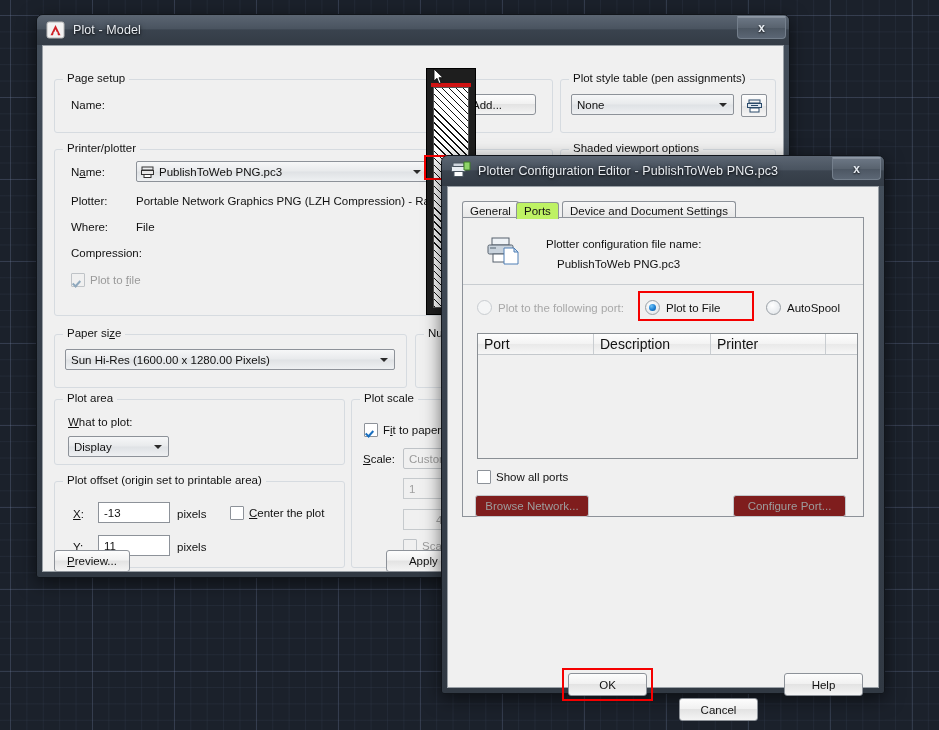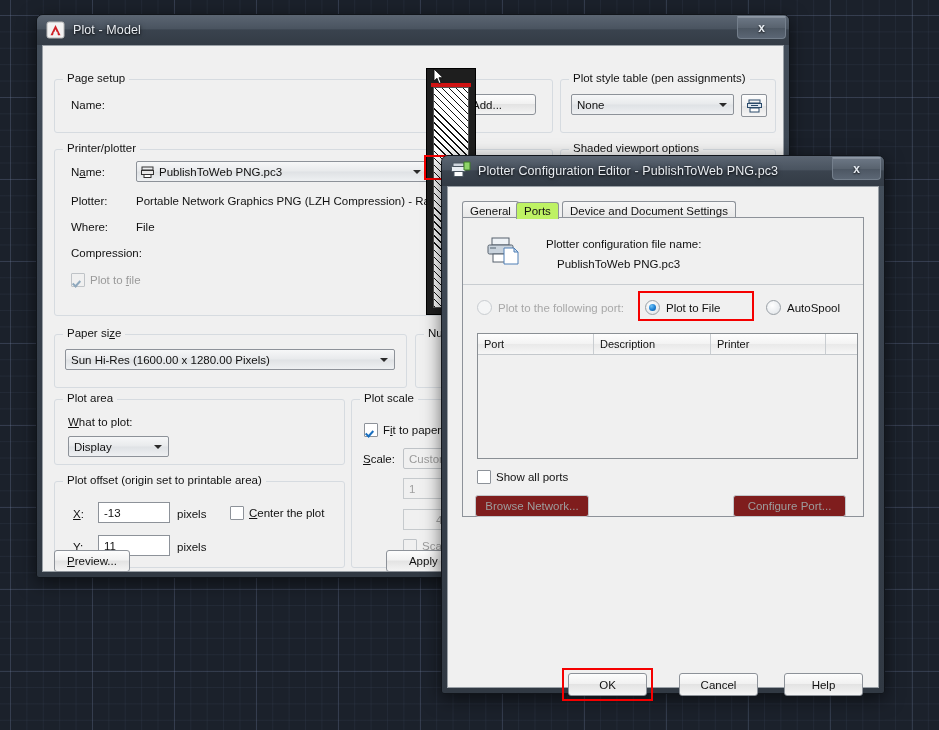--- a/index.html
+++ b/index.html
@@ -200,21 +200,21 @@
   .grid-table {
     position: absolute; border: 1px solid #8a8f94; background: #f0f0f0;
     box-sizing: border-box;
   }
   .grid-head {
     display: flex; height: 20px;
     background: linear-gradient(to bottom, #fefefe 0%, #f3f3f3 48%, #e9e9e9 52%, #f6f6f6 100%);
     border-bottom: 1px solid #c4c8cc;
   }
   .grid-head > div {
-    font-size: 11px; color: #111; padding-left: 6px;
+    font-size: 14px; color: #111; padding-left: 6px;
     display: flex; align-items: center;
     border-right: 1px solid #c9cdd1;
     box-sizing: border-box;
   }
 
   .note { position: absolute; font-size: 11.5px; color: #9b9b9b; white-space: nowrap; }
 
   .printer-icon { position: absolute; width: 34px; height: 30px; }
   .plot-style-icon {
     position: absolute; width: 24px; height: 21px;
@@ -446,17 +446,17 @@
         <span class="box"></span>
         <span>Show all ports</span>
       </div>
 
       <div class="btn disabled" style="left:12px; top:277px; width:114px; height:22px;">Browse Network...</div>
       <div class="btn disabled" style="left:270px; top:277px; width:113px; height:22px;">Configure Port...</div>
     </div>
 
 
     <div class="btn" style="left:120px; top:486px; width:79px; height:23px;">OK</div>
-    <div class="btn" style="left:231px; top:486px; width:79px; height:23px;">Cancel</div>
+    <div class="btn" style="left:231px; top:511px; width:79px; height:23px;">Cancel</div>
     <div class="btn" style="left:336px; top:486px; width:79px; height:23px;">Help</div>
     <div class="hl-red" style="left:114px; top:481px; width:91px; height:33px;"></div>
   </div>
 </div>
 
 </body></html>

